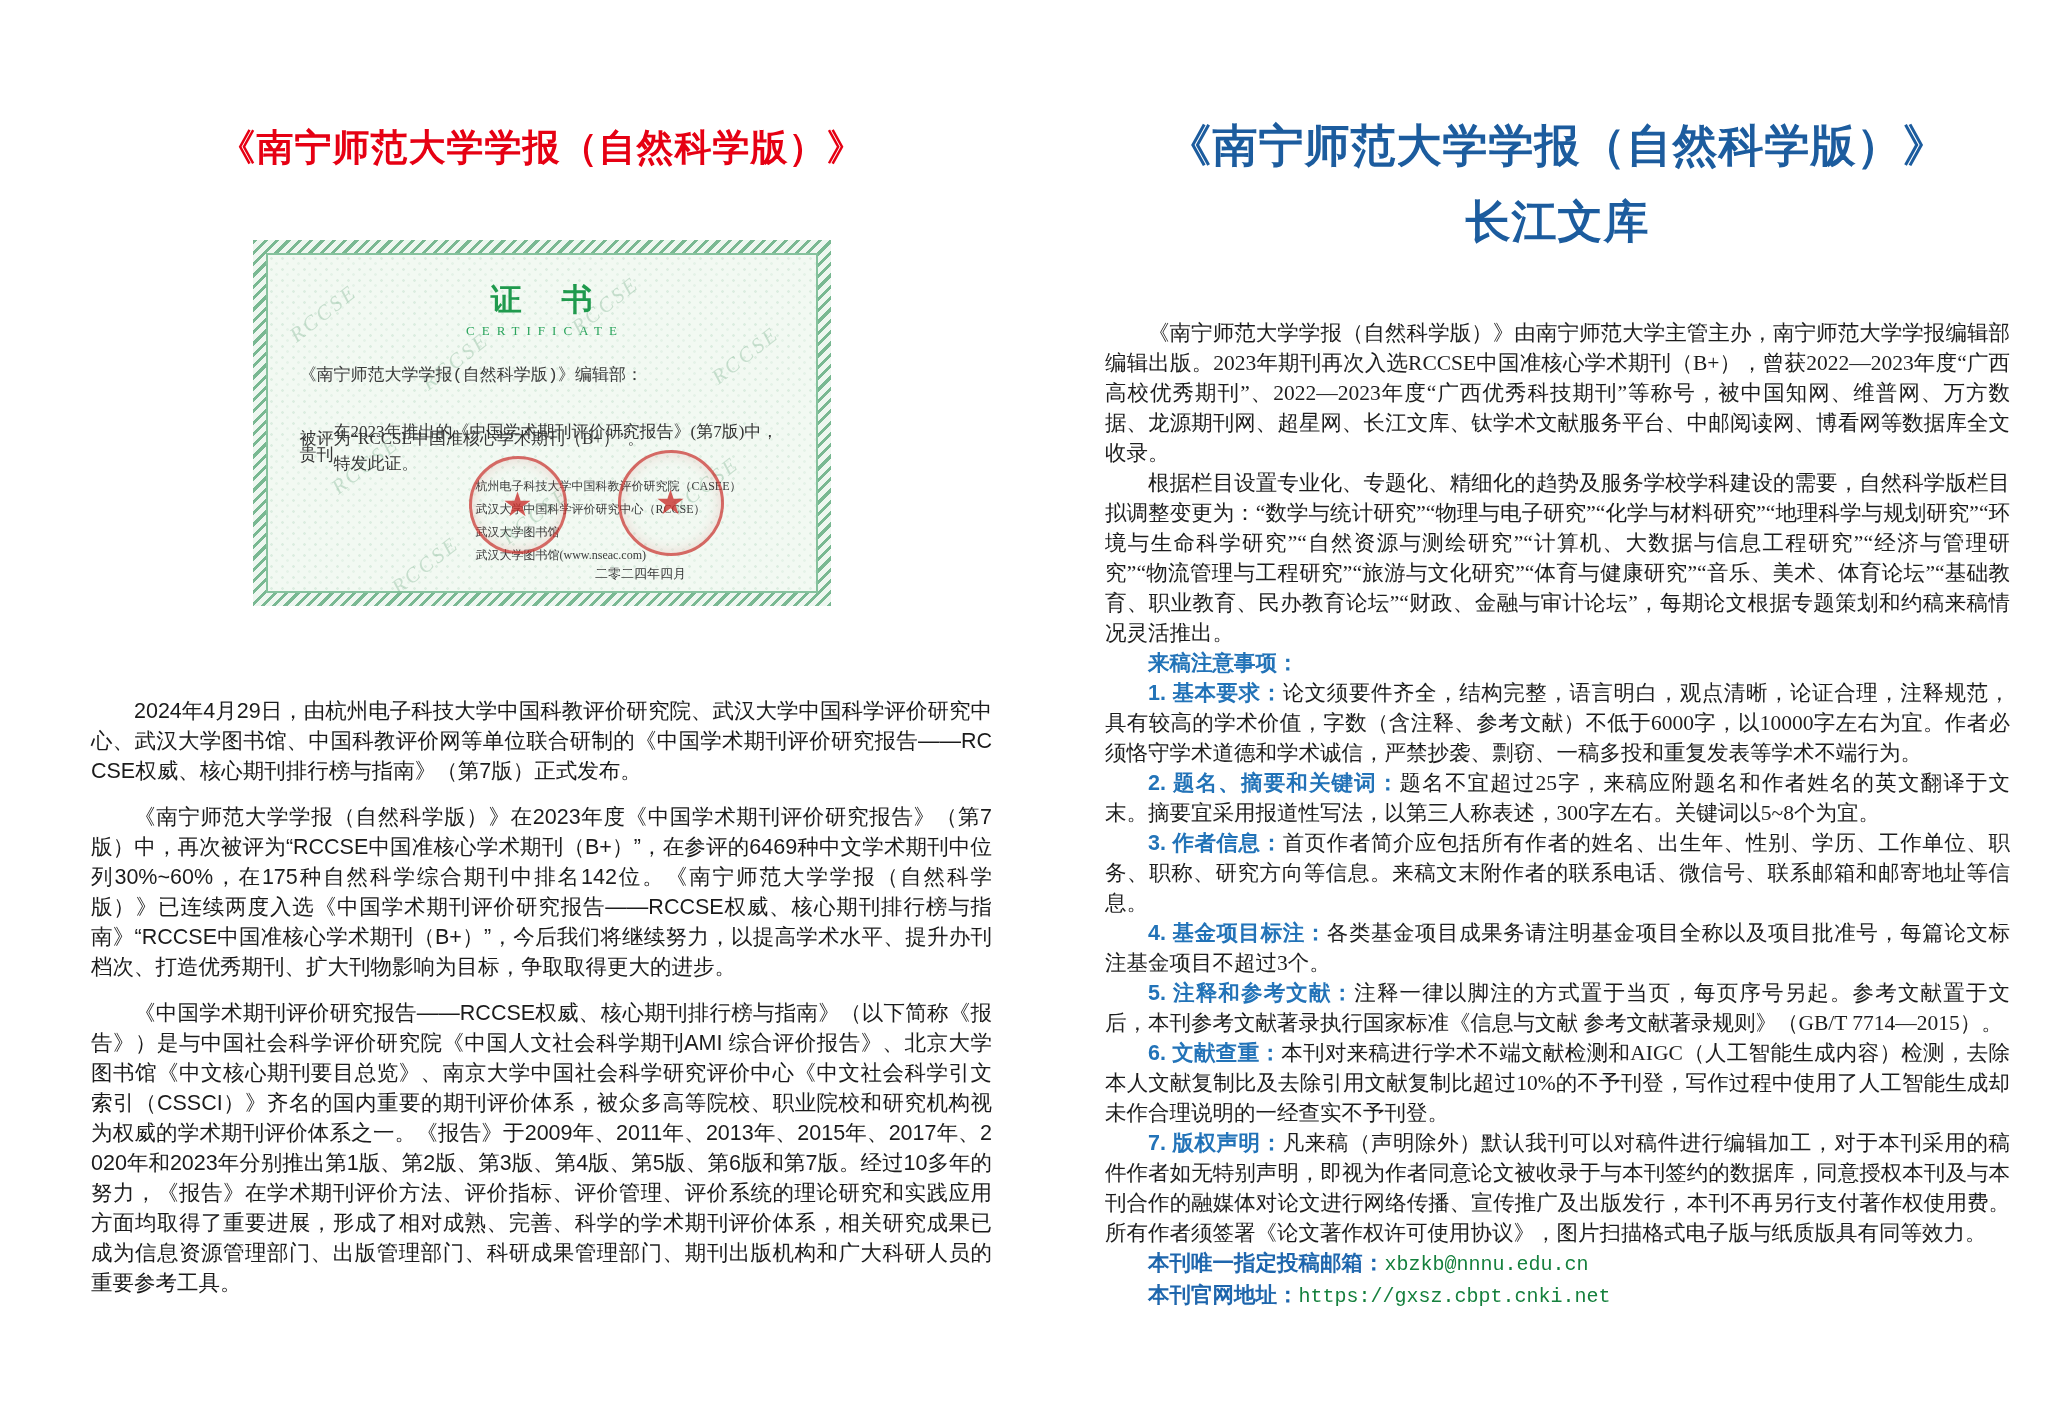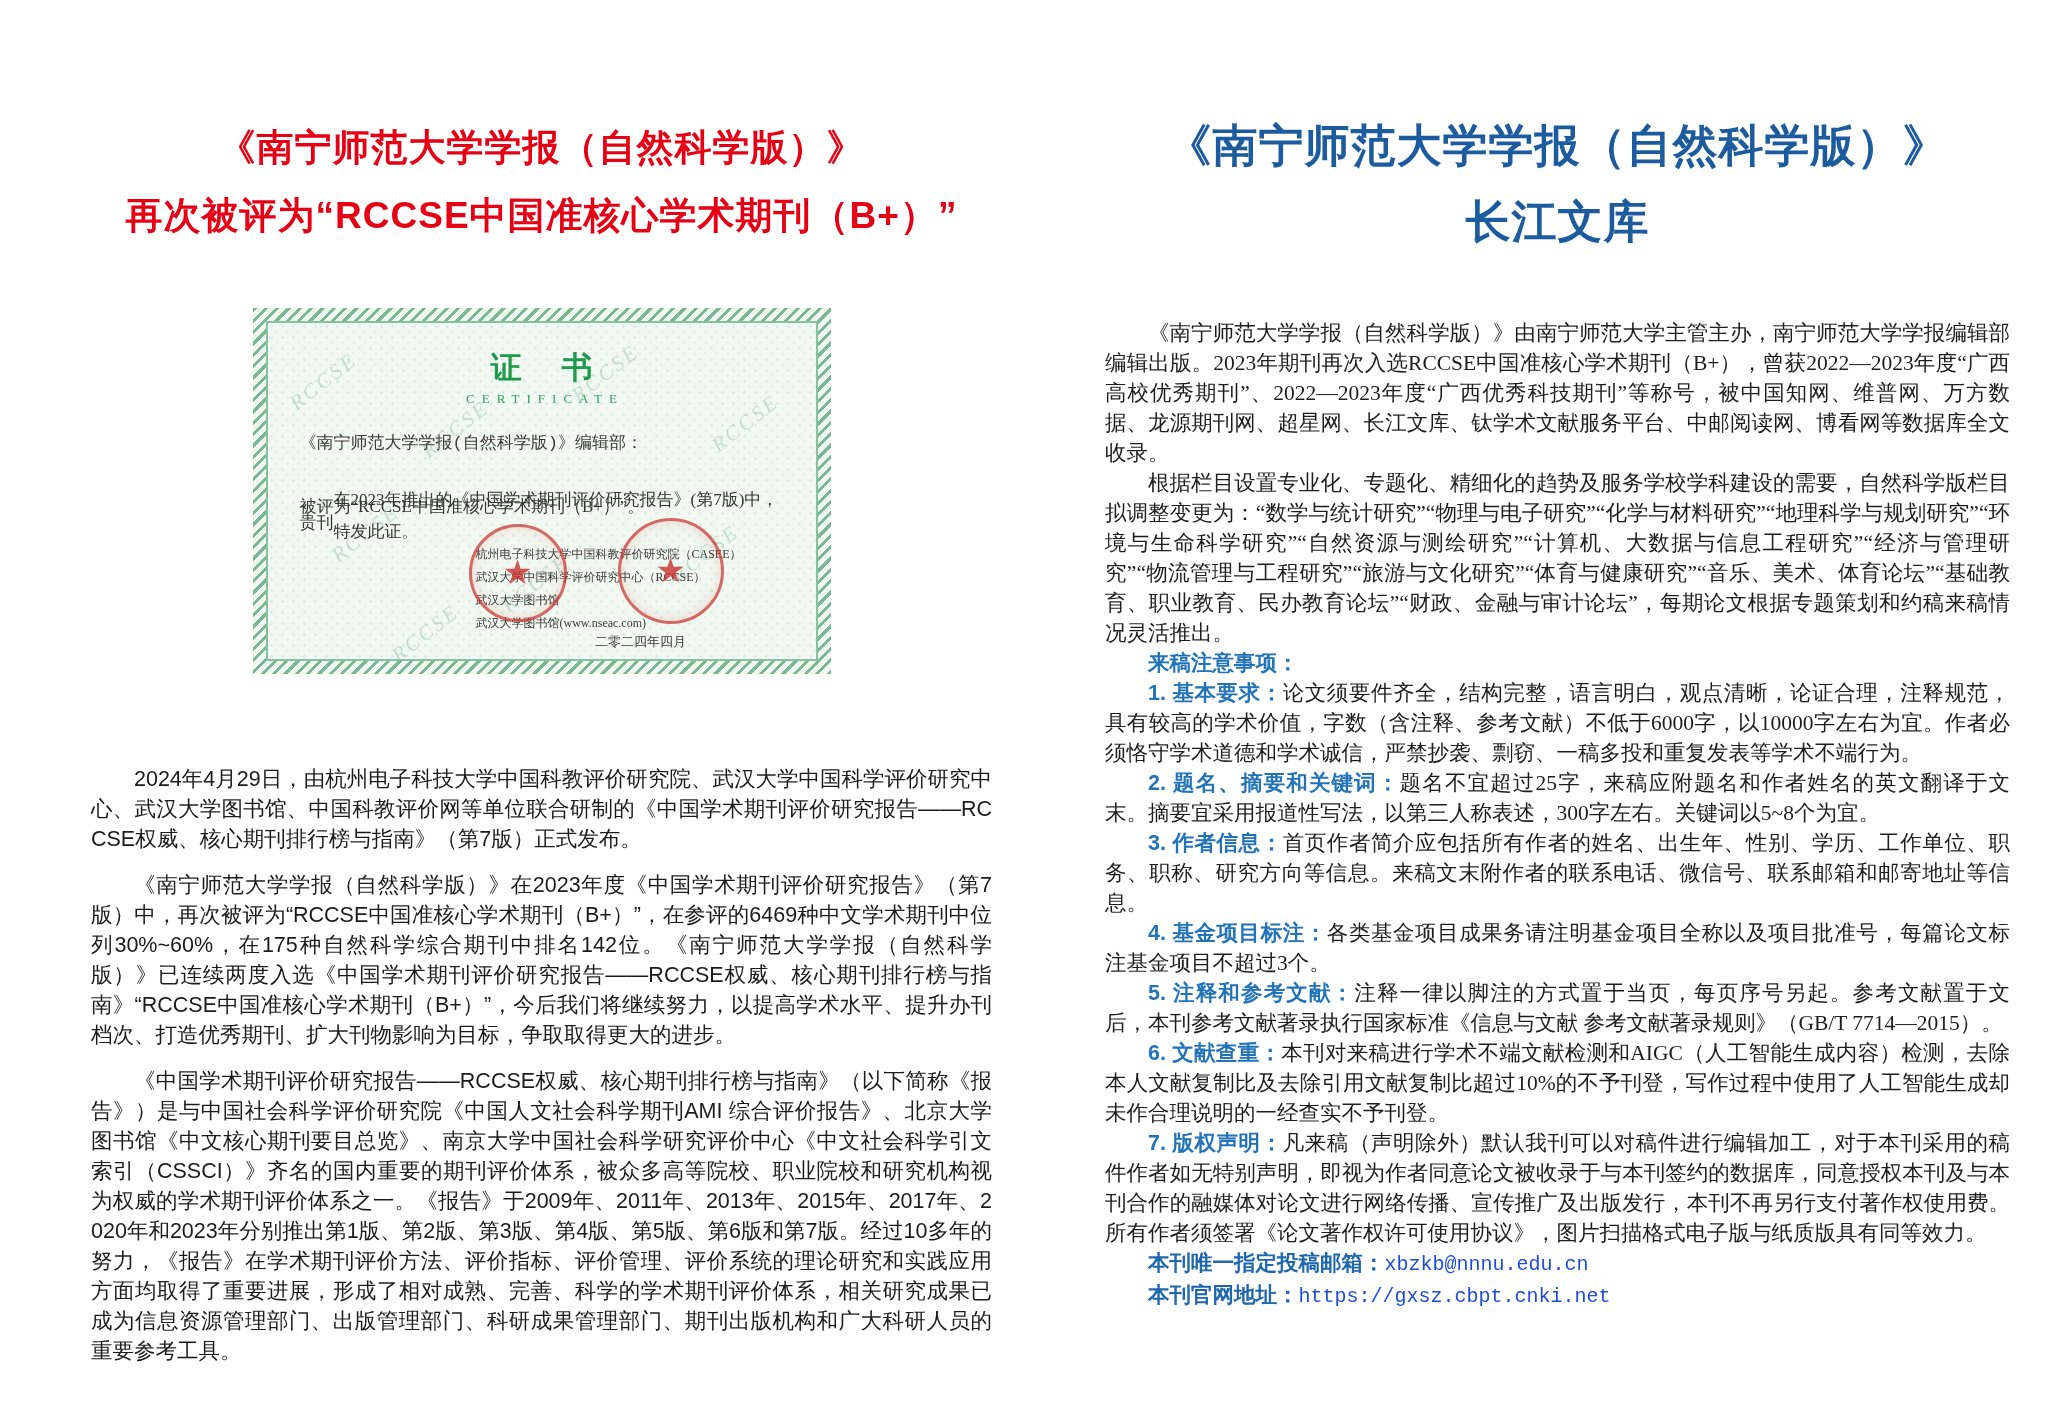--- a/index.html
+++ b/index.html
@@ -124,34 +124,33 @@
   .item-label {
     color: #2273b8; font-weight: bold;
     font-family: "Liberation Sans", sans-serif;
     margin-top: 12px;
   }
   .contact-label {
     color: #1e66ad; font-weight: bold;
     font-family: "Liberation Sans", sans-serif;
   }
   .contact-value {
-    color: #1d4ed8;
+    color: #15803d;
     font-family: "Liberation Mono", monospace;
     font-size: 20px;
     text-decoration: none;
   }
   .contact-line { margin-top: 2px; }
 </style>
 </head>
 <body>
 
 <div class="page page-left">
   <div class="lp-title">
     <div>《南宁师范大学学报（自然科学版）》</div>
-    <div>再次被评为“RCCSE中国准核心学术期刊（B+）”</div>
   </div>
 
   <div class="certificate">
     <span class="cert-wm" style="left:18px;  top:48px;">RCCSE</span>
     <span class="cert-wm" style="left:150px; top:96px;">RCCSE</span>
     <span class="cert-wm" style="left:300px; top:40px;">RCCSE</span>
     <span class="cert-wm" style="left:440px; top:90px;">RCCSE</span>
     <span class="cert-wm" style="left:60px;  top:200px;">RCCSE</span>
     <span class="cert-wm" style="left:230px; top:250px;">RCCSE</span>
     <span class="cert-wm" style="left:400px; top:220px;">RCCSE</span>

